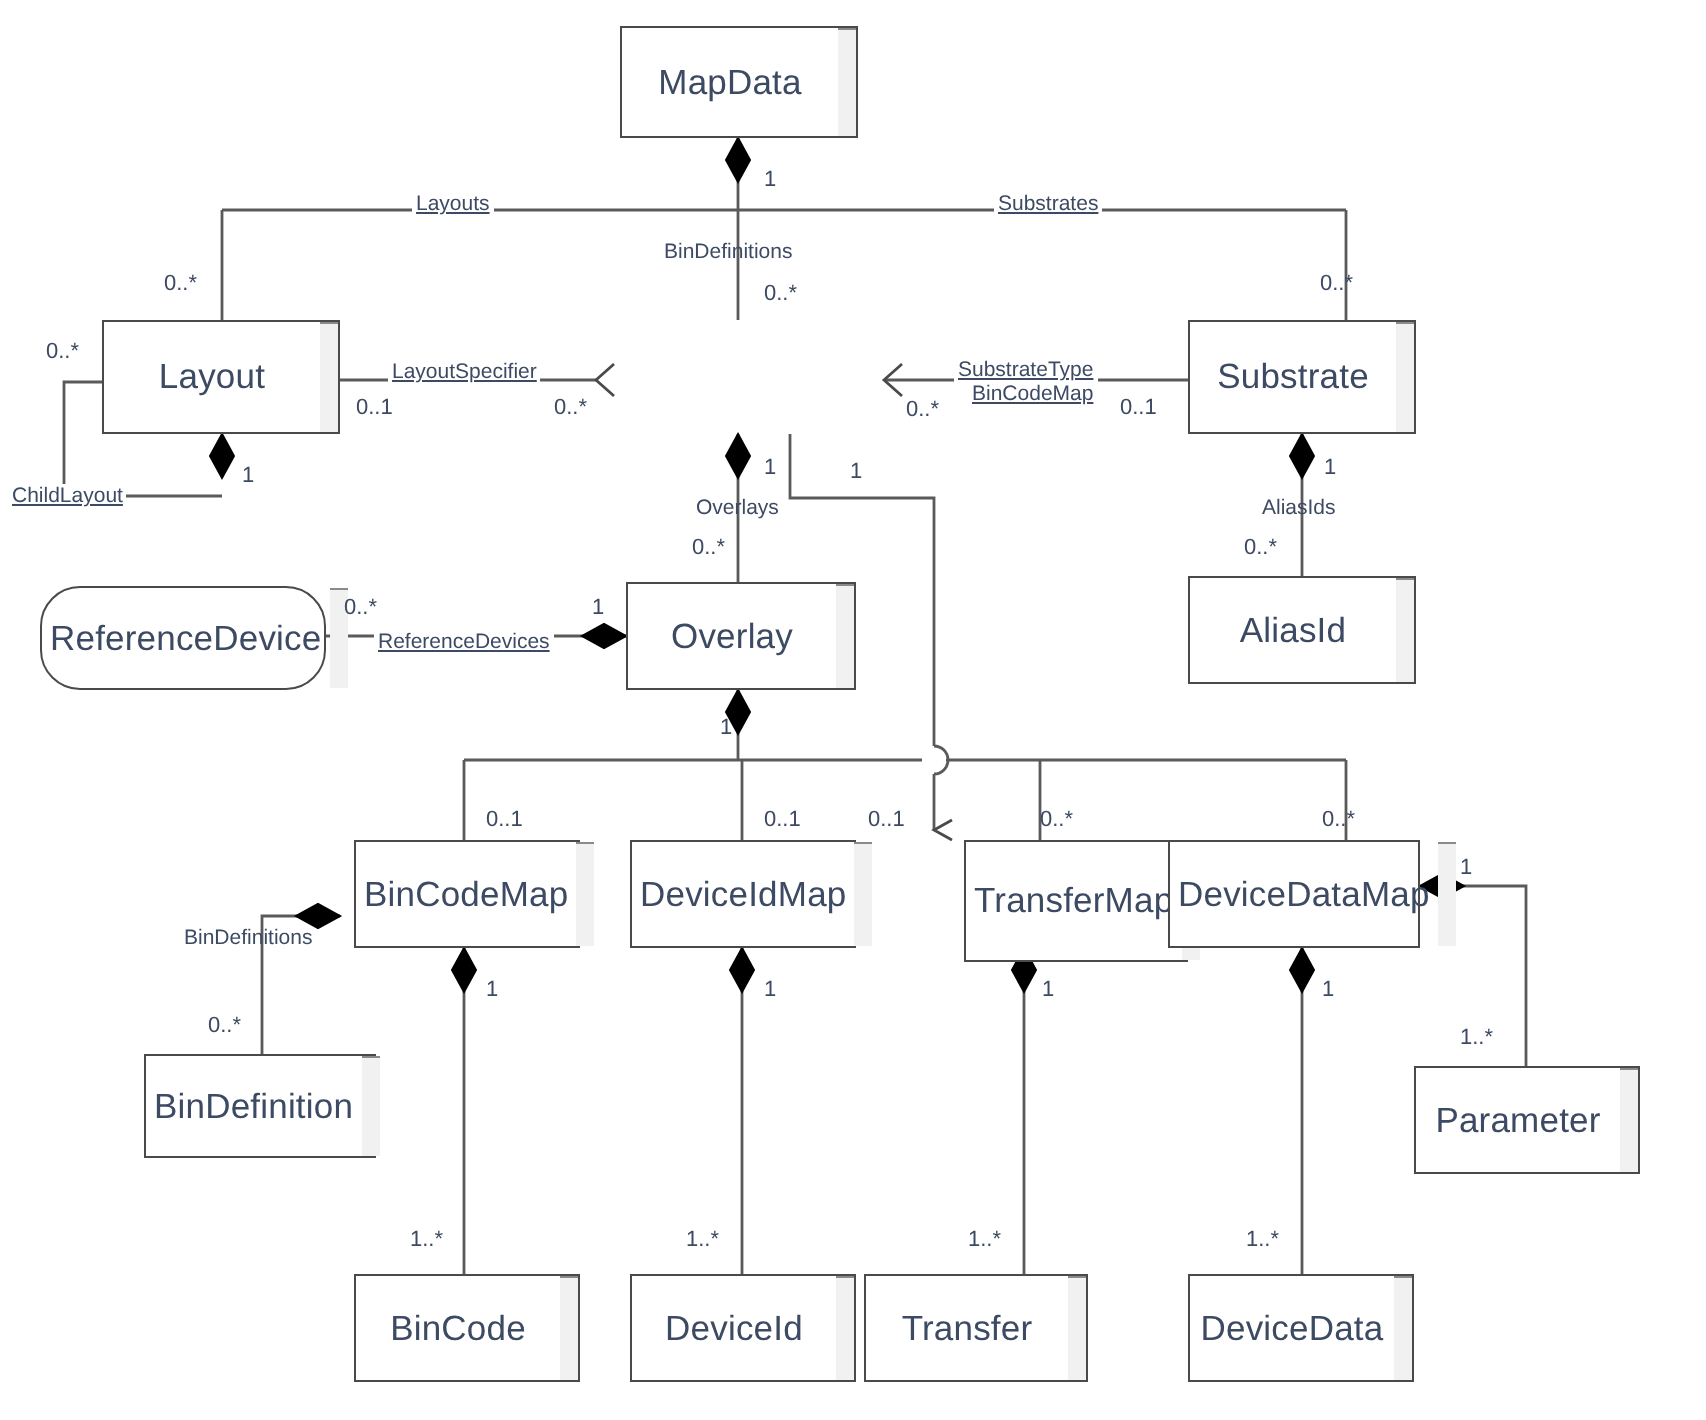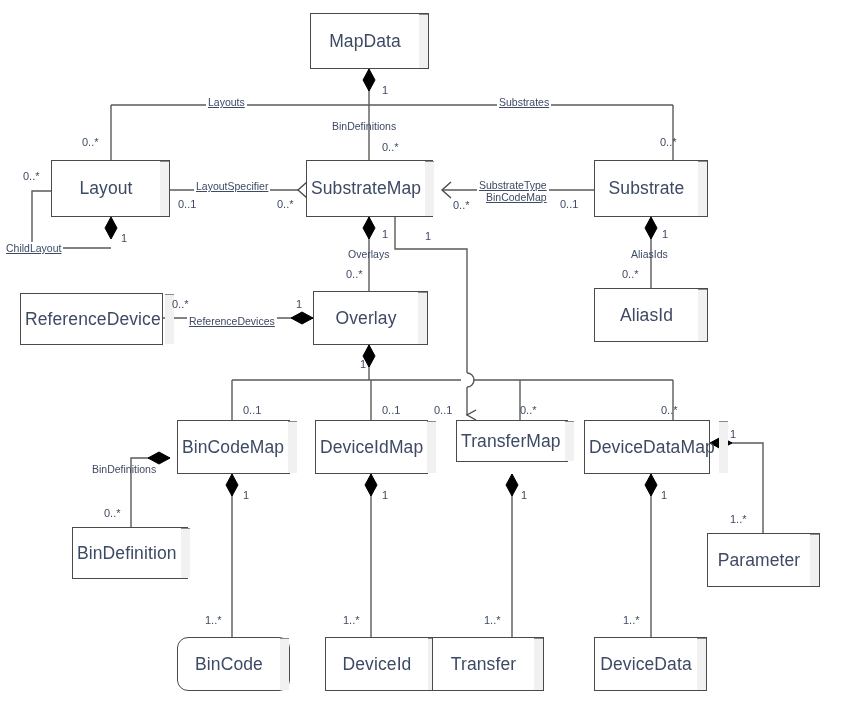--- a/index.html
+++ b/index.html
@@ -160,31 +160,27 @@
   <div class="uml-class" style="left:310px;top:13px;width:119px;height:56px;">
     <div class="name-compartment">MapData</div>
     <div class="attr-compartment"></div>
   </div>
 
   <div class="uml-class" style="left:51px;top:160px;width:119px;height:57px;">
     <div class="name-compartment">Layout</div>
     <div class="attr-compartment"></div>
   </div>
 
-  <div class="uml-class" style="left:306px;top:160px;width:127px;height:57px;">
-    <div class="name-compartment">SubstrateMap</div>
-    <div class="attr-compartment"></div>
-  </div>
 
   <div class="uml-class" style="left:594px;top:160px;width:114px;height:57px;">
     <div class="name-compartment">Substrate</div>
     <div class="attr-compartment"></div>
   </div>
 
-  <div class="uml-class" style="left:20px;top:293px;width:143px;height:52px;">
+  <div class="uml-class" style="left:20px;top:293px;width:143px;height:52px;border-radius:20px;">
     <div class="name-compartment">ReferenceDevice</div>
     <div class="attr-compartment"></div>
   </div>
 
   <div class="uml-class" style="left:313px;top:291px;width:115px;height:54px;">
     <div class="name-compartment">Overlay</div>
     <div class="attr-compartment"></div>
   </div>
 
   <div class="uml-class" style="left:594px;top:288px;width:114px;height:54px;">
@@ -195,46 +191,46 @@
   <div class="uml-class" style="left:177px;top:420px;width:113px;height:54px;">
     <div class="name-compartment">BinCodeMap</div>
     <div class="attr-compartment"></div>
   </div>
 
   <div class="uml-class" style="left:315px;top:420px;width:113px;height:54px;">
     <div class="name-compartment">DeviceIdMap</div>
     <div class="attr-compartment"></div>
   </div>
 
-  <div class="uml-class" style="left:456px;top:420px;width:112px;height:42px;">
+  <div class="uml-class" style="left:482px;top:420px;width:112px;height:61px;">
     <div class="name-compartment">TransferMap</div>
     <div class="attr-compartment"></div>
   </div>
 
   <div class="uml-class" style="left:584px;top:420px;width:126px;height:54px;">
     <div class="name-compartment">DeviceDataMap</div>
     <div class="attr-compartment"></div>
   </div>
 
   <div class="uml-class" style="left:72px;top:527px;width:116px;height:52px;">
     <div class="name-compartment">BinDefinition</div>
     <div class="attr-compartment"></div>
   </div>
 
   <div class="uml-class" style="left:707px;top:533px;width:113px;height:54px;">
     <div class="name-compartment">Parameter</div>
     <div class="attr-compartment"></div>
   </div>
 
-  <div class="uml-class" style="left:177px;top:637px;width:113px;height:54px;border-radius:11px;">
+  <div class="uml-class" style="left:177px;top:637px;width:113px;height:54px;">
     <div class="name-compartment">BinCode</div>
     <div class="attr-compartment"></div>
   </div>
 
-  <div class="uml-class" style="left:325px;top:637px;width:113px;height:54px;">
+  <div class="uml-class" style="left:315px;top:637px;width:113px;height:54px;">
     <div class="name-compartment">DeviceId</div>
     <div class="attr-compartment"></div>
   </div>
 
   <div class="uml-class" style="left:432px;top:637px;width:112px;height:54px;">
     <div class="name-compartment">Transfer</div>
     <div class="attr-compartment"></div>
   </div>
 
   <div class="uml-class" style="left:594px;top:637px;width:113px;height:54px;">

